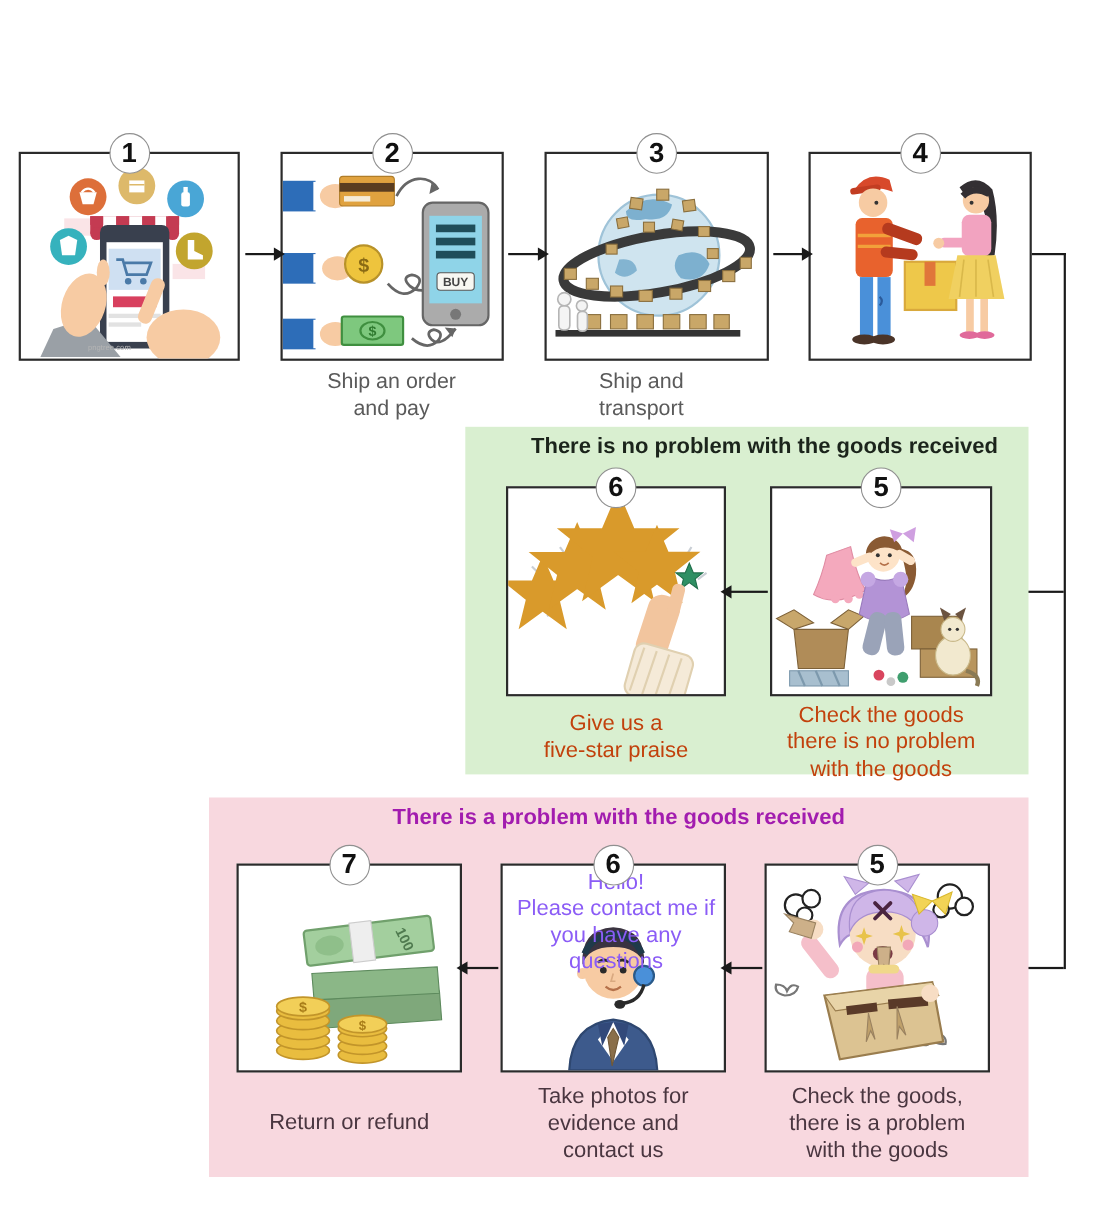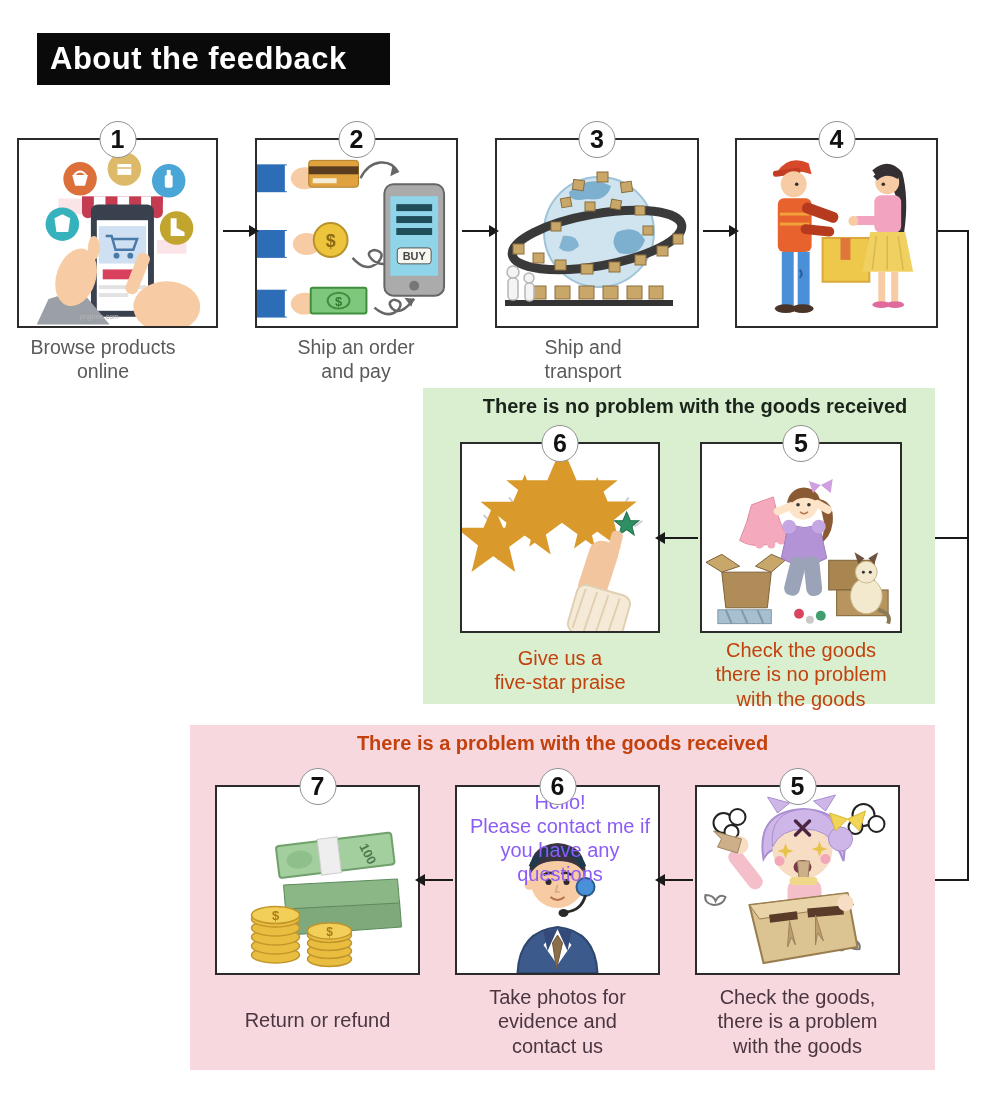--- a/index.html
+++ b/index.html
@@ -13,21 +13,21 @@
     line-height:52px; padding-left:13px; box-sizing:border-box; letter-spacing:0.5px;
   }
   .panel { position:absolute; }
   .panel.green { left:423px; top:388px; width:512px; height:316px; background:#d9efd0; }
   .panel.pink  { left:190px; top:725px; width:745px; height:345px; background:#f8d8df; }
   .branch-header {
     position:absolute; left:0; top:7px; width:100%; text-align:center;
     font-weight:bold; font-size:20px;
   }
   .panel.green .branch-header { color:#1b241b;margin-left:16px; }
-  .panel.pink  .branch-header { color:#c2410c; }
+  .panel.pink  .branch-header { color:#a21caf; }
   .step-box {
     position:absolute; background:#fff; border:2px solid #2b2b2b; box-sizing:border-box;
   }
   .step-box svg { position:absolute; left:0; top:0; width:100%; height:100%; }
   .badge {
     position:absolute; left:50%; top:-19px; transform:translateX(-50%);
     width:37px; height:37px; border-radius:50%; background:#fff;
     border:1.5px solid #909090; box-sizing:border-box; z-index:5;
     display:flex; align-items:center; justify-content:center;
     font-weight:bold; font-size:25px; color:#111;
@@ -56,21 +56,20 @@
   }
   .watermark {
     position:absolute; left:80px; top:313px; font-size:7px; color:#b5b5b5; z-index:3;
   }
 </style>
 </head>
 <body>
 
 <div id="stage">
 
-  <div class="title-bar">About the feedback</div>
 
   <div class="step-box" style="left:17px; top:138px; width:201px; height:190px;">
     <div class="badge">1</div>
     <svg viewBox="0 0 200 186">
       <rect x="40" y="58" width="34" height="16" fill="#f6cdd3" opacity="0.55"></rect>
       <rect x="140" y="100" width="30" height="14" fill="#f6cdd3" opacity="0.55"></rect>
       <circle cx="62" cy="38" r="17" fill="#dd6f3a"></circle>
       <polygon points="54,34 70,34 67,45 57,45" fill="#fff"></polygon>
       <path d="M56,34 q6,-7 12,0" stroke="#fff" stroke-width="2" fill="none"></path>
       <circle cx="107" cy="28" r="17" fill="#ddb96a"></circle>
@@ -237,22 +236,20 @@
           <line x1="151" y1="96" x2="151" y2="130"></line>
         <line x1="162" y1="96" x2="167" y2="130"></line>
       </g>
       <rect x="142" y="132" width="7" height="30" fill="#f7cba3"></rect>
       <rect x="155" y="132" width="7" height="30" fill="#f7cba3"></rect>
       <ellipse cx="145" cy="165" rx="9" ry="3.5" fill="#e06a9a"></ellipse>
       <ellipse cx="159" cy="165" rx="9" ry="3.5" fill="#e06a9a"></ellipse>
     </svg>
   </div>
 
-  <div class="lbl" style="left:3px;   top:336px; width:200px;">Browse products
-online</div>
   <div class="lbl" style="left:256px; top:336px; width:200px;">Ship an order
 and pay</div>
   <div class="lbl" style="left:483px; top:336px; width:200px;">Ship and
 transport</div>
 
   <div class="arr arr-r" style="left:223px; top:230px; width:27px;"></div>
   <div class="arr arr-r" style="left:462px; top:230px; width:28px;"></div>
   <div class="arr arr-r" style="left:703px; top:230px; width:27px;"></div>
 
   <div class="ln" style="left:938px; top:230px; width:31px; height:2px;"></div>

